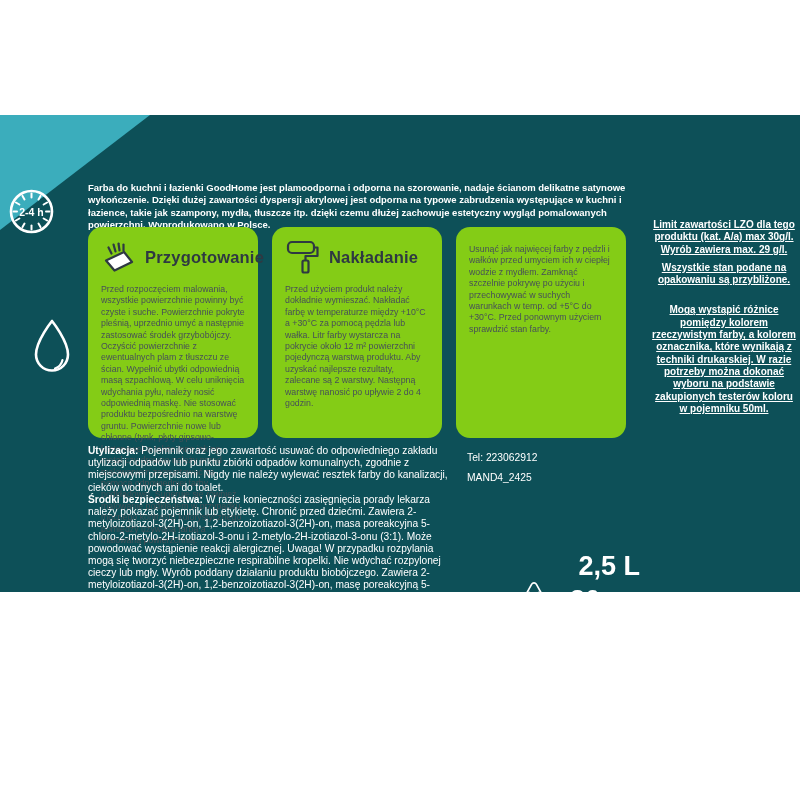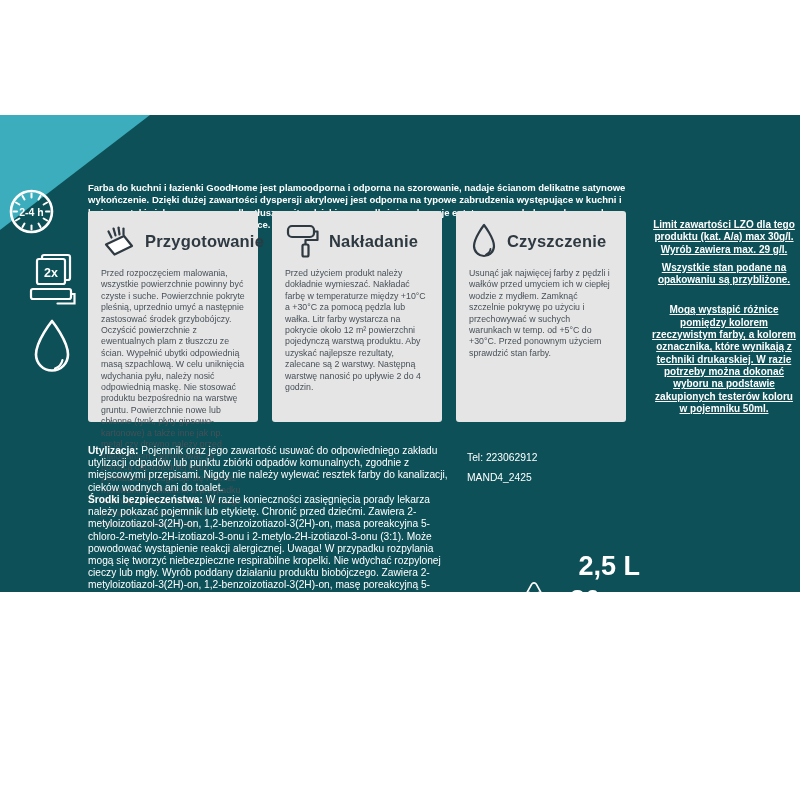--- a/index.html
+++ b/index.html
@@ -7,21 +7,21 @@
         font-family:"Liberation Sans","DejaVu Sans",sans-serif;}
   .label{position:absolute;left:0;top:115px;width:800px;height:558px;background:#0d5058;}
   .accent{position:absolute;left:0;top:0;width:150px;height:115px;background:#3badbc;
           clip-path:polygon(0 0,100% 0,0 100%);}
   .intro{position:absolute;left:88px;top:67px;width:540px;margin:0;
          color:#fff;font-size:9.5px;line-height:12.3px;font-weight:600;}
   .sideicon{position:absolute;}
   .sideicon.clock{left:8px;top:73px;}
   .sideicon.coats{left:27px;top:137px;}
   .sideicon.bigdrop{left:29px;top:202px;}
-  .card{position:absolute;top:96px;width:170px;height:211px;background:#e5e5e5;border-radius:3px;
+  .card{position:absolute;top:112px;width:170px;height:211px;background:#84cc16;border-radius:14px;
         box-sizing:border-box;padding:10px 13px;}
   .card.c1{left:88px;} .card.c2{left:272px;} .card.c3{left:456px;}
   .card-head{display:flex;align-items:center;gap:8px;height:40px;}
   .ctitle{margin:0;font-size:16.5px;font-weight:bold;color:#2e3942;letter-spacing:0.2px;}
   .cbody{margin:7px 0 0 0;font-size:8.8px;line-height:11.4px;font-weight:500;color:#475058;}
   .rightcol{position:absolute;left:650px;top:104px;width:148px;text-align:center;color:#fff;
             font-size:10px;line-height:12.3px;font-weight:600;text-decoration:underline;}
   .rightcol p{margin:0;}
   .rightcol .p1{margin-bottom:6px;} .rightcol .p2{margin-bottom:18px;}
   .blocktext{position:absolute;left:88px;width:372px;margin:0;color:#fff;
@@ -64,29 +64,20 @@
           <line x1="11.38" y1="30.5" x2="7.91" y2="32.5"></line>
           <line x1="11.38" y1="16.5" x2="7.91" y2="14.5"></line>
           <line x1="16.5" y1="11.38" x2="14.5" y2="7.91"></line>
           <line x1="5.5" y1="23.5" x2="9" y2="23.5"></line>
           <line x1="38" y1="23.5" x2="41.5" y2="23.5"></line>
         </g>
         <text x="23.5" y="27.5" text-anchor="middle" font-size="10.5" font-weight="bold" fill="#fff">2-4 h</text>
       </svg>
     </div>
 
-    <div class="sideicon coats">
-      <svg width="52" height="54" viewBox="0 0 52 54">
-        <rect x="15" y="3" width="28" height="25" rx="2" fill="none" stroke="#fff" stroke-width="2.2"></rect>
-        <rect x="10" y="7" width="28" height="25" rx="2" fill="#0d5058" stroke="#fff" stroke-width="2.2"></rect>
-        <text x="24" y="24.5" text-anchor="middle" font-size="12.5" font-weight="bold" fill="#fff">2x</text>
-        <rect x="4" y="37" width="40" height="10" rx="2" fill="none" stroke="#fff" stroke-width="2.2"></rect>
-        <path d="M44 42 h3.5 v9.5 h-17" fill="none" stroke="#fff" stroke-width="2.2" stroke-linecap="round"></path>
-      </svg>
-    </div>
 
     <div class="sideicon bigdrop">
       <svg width="46" height="57" viewBox="0 0 46 57">
         <path d="M23 4 C 23 4 7 24 7 37.5 a16 16 0 0 0 32 0 C 39 24 23 4 23 4 Z" fill="none" stroke="#fff" stroke-width="2.6" stroke-linejoin="round"></path>
         <path d="M33.5 43 a11.5 11.5 0 0 1 -7.5 8.5" fill="none" stroke="#fff" stroke-width="2.2" stroke-linecap="round"></path>
       </svg>
     </div>
 
     <section class="card c1">
       <div class="card-head">
@@ -116,29 +107,20 @@
               <rect x="17.5" y="22.5" width="6" height="12" rx="1.5"></rect>
             </g>
           </svg>
         </span>
         <h2 class="ctitle">Nakładanie</h2>
       </div>
       <p class="cbody">Przed użyciem produkt należy dokładnie wymieszać. Nakładać farbę w temperaturze między +10°C a +30°C za pomocą pędzla lub wałka. Litr farby wystarcza na pokrycie około 12 m² powierzchni pojedynczą warstwą produktu. Aby uzyskać najlepsze rezultaty, zalecane są 2 warstwy. Następną warstwę nanosić po upływie 2 do 4 godzin.</p>
     </section>
 
     <section class="card c3">
-      <div class="card-head">
-        <span>
-          <svg width="30" height="38" viewBox="0 0 30 38">
-            <path d="M15 3 C 15 3 5 16 5 24 a10 10 0 0 0 20 0 C 25 16 15 3 15 3 Z" fill="none" stroke="#2e3942" stroke-width="2.2" stroke-linejoin="round"></path>
-            <path d="M21.5 27 a7 7 0 0 1 -4.5 5.5" fill="none" stroke="#2e3942" stroke-width="1.8" stroke-linecap="round"></path>
-          </svg>
-        </span>
-        <h2 class="ctitle">Czyszczenie</h2>
-      </div>
       <p class="cbody">Usunąć jak najwięcej farby z pędzli i wałków przed umyciem ich w ciepłej wodzie z mydłem. Zamknąć szczelnie pokrywę po użyciu i przechowywać w suchych warunkach w temp. od +5°C do +30°C. Przed ponownym użyciem sprawdzić stan farby.</p>
     </section>
 
     <div class="rightcol">
       <p class="p1">Limit zawartości LZO dla tego produktu (kat. A/a) max 30g/l. Wyrób zawiera max. 29 g/l.</p>
       <p class="p2">Wszystkie stan podane na opakowaniu są przybliżone.</p>
       <p class="p3">Mogą wystąpić różnice pomiędzy kolorem rzeczywistym farby, a kolorem oznacznika, które wynikają z techniki drukarskiej. W razie potrzeby można dokonać wyboru na podstawie zakupionych testerów koloru w pojemniku 50ml.</p>
     </div>
 
     <p class="blocktext disposal"><b>Utylizacja:</b><span> Pojemnik oraz jego zawartość usuwać do odpowiedniego zakładu utylizacji odpadów lub punktu zbiórki odpadów komunalnych, zgodnie z miejscowymi przepisami. Nigdy nie należy wylewać resztek farby do kanalizacji, cieków wodnych ani do toalet.</span></p>

